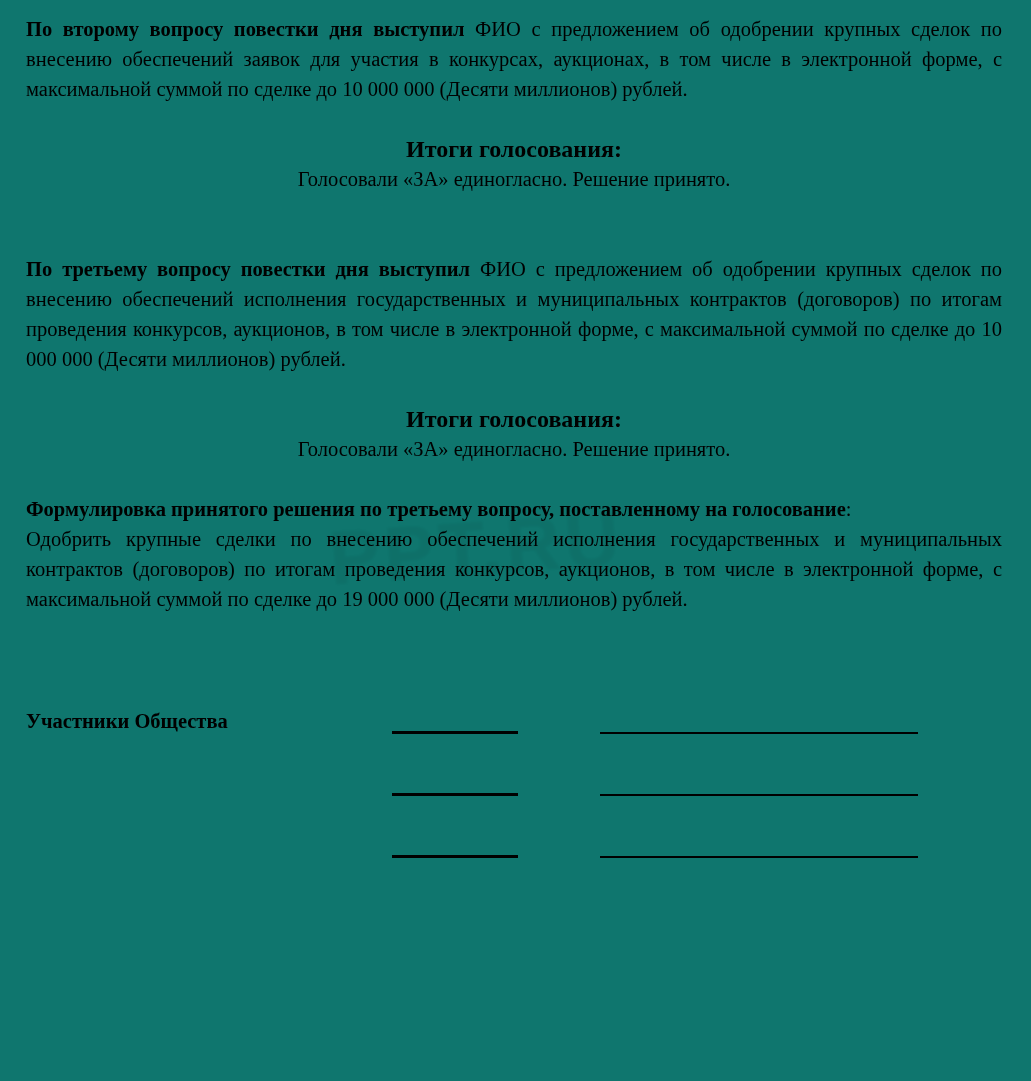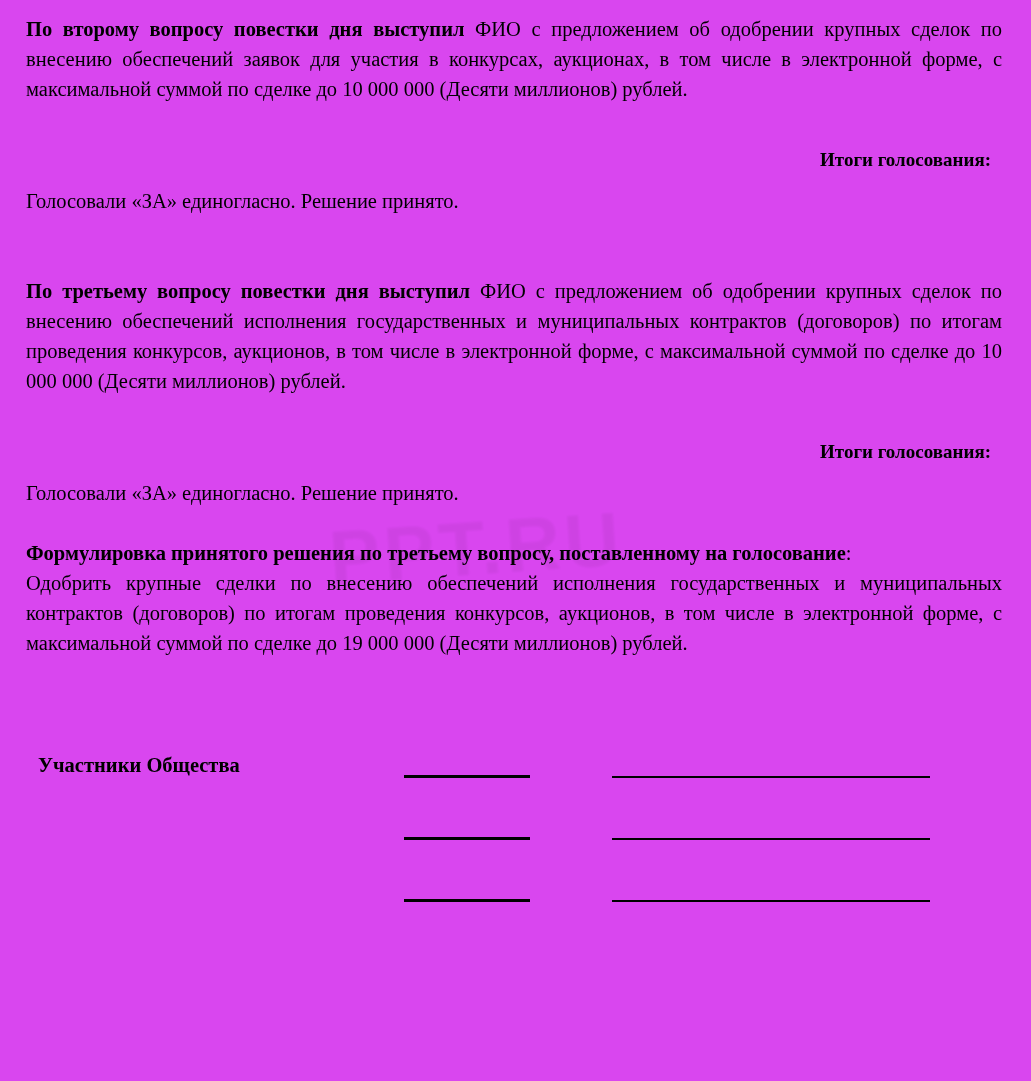--- a/index.html
+++ b/index.html
@@ -9,21 +9,21 @@
     background: #ffffff;
   }
   body {
     font-family: "Liberation Serif", "DejaVu Serif", serif;
     color: #000000;
   }
   .page {
     position: relative;
     width: 1031px;
     height: 1081px;
-    background: #d946ef;
+    background: #0f766e;
     overflow: hidden;
     box-sizing: border-box;
   }
   .watermark {
     position: absolute;
     left: 330px;
     top: 500px;
     width: 420px;
     height: 120px;
     font-family: "Liberation Sans", "DejaVu Sans", sans-serif;
@@ -47,44 +47,43 @@
   }
   p.para {
     margin: 0;
     text-align: justify;
     text-justify: inter-word;
     font-size: 20.5px;
     line-height: 30px;
     hyphens: none;
   }
   p.para.left {
-    text-align: left;
+    text-align: center;
   }
   .b {
     font-weight: 700;
   }
   .spacer-block {
     height: 30px;
   }
   h4.heading {
-    margin: 11px;
-    font-size: 19px;
+    margin: 0;
+    font-size: 24px;
     line-height: 30px;
     font-weight: 700;
-    text-align: right;
+    text-align: center;
   }
   
   .sign-area {
     margin-top: 64px;
   }
   .sign-row {
     display: flex;
     align-items: flex-end;
     height: 62px;
-    margin-left: 12px;
   }
   .sign-label {
     width: 366px;
     flex: 0 0 366px;
     font-size: 20.5px;
     font-weight: 700;
     line-height: 30px;
     padding-bottom: 4px;
   }
   .sign-line-short {

